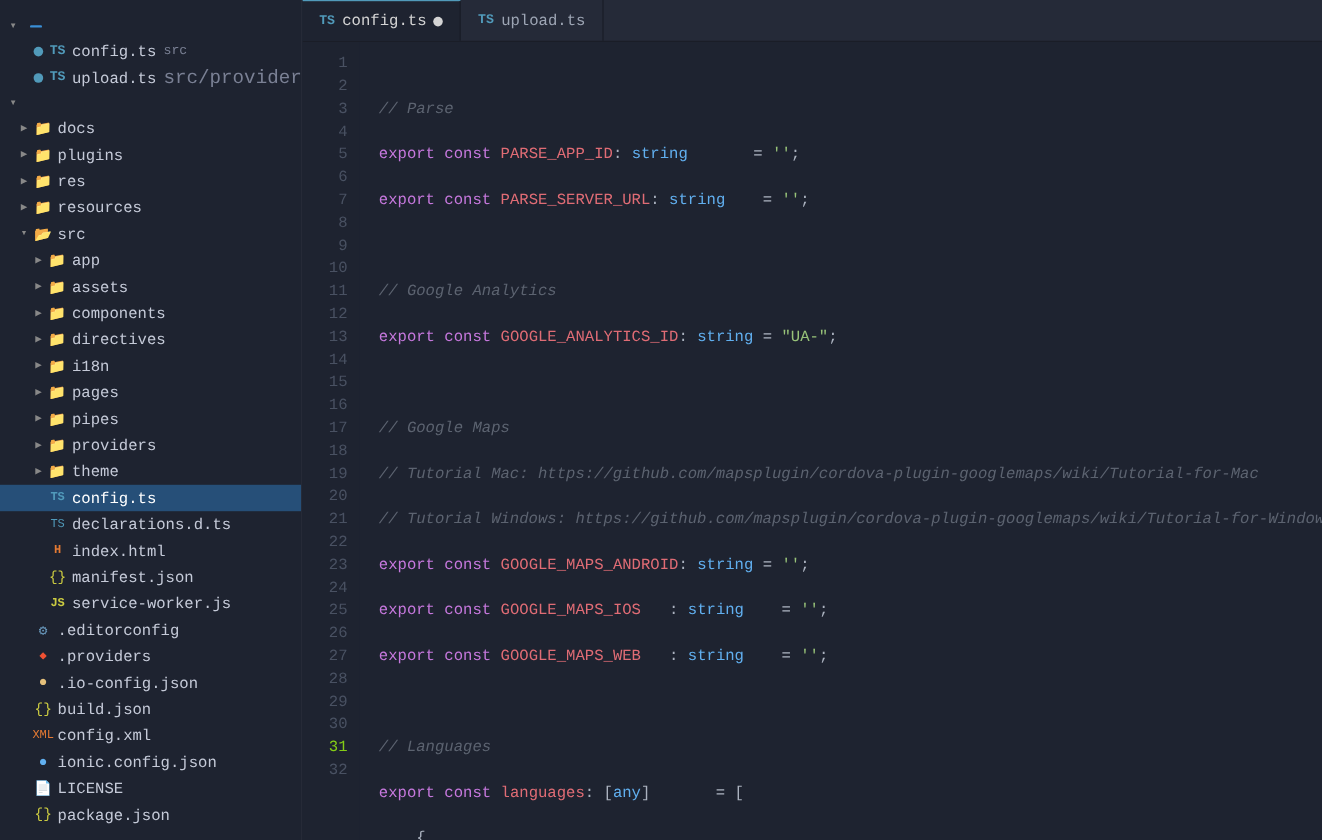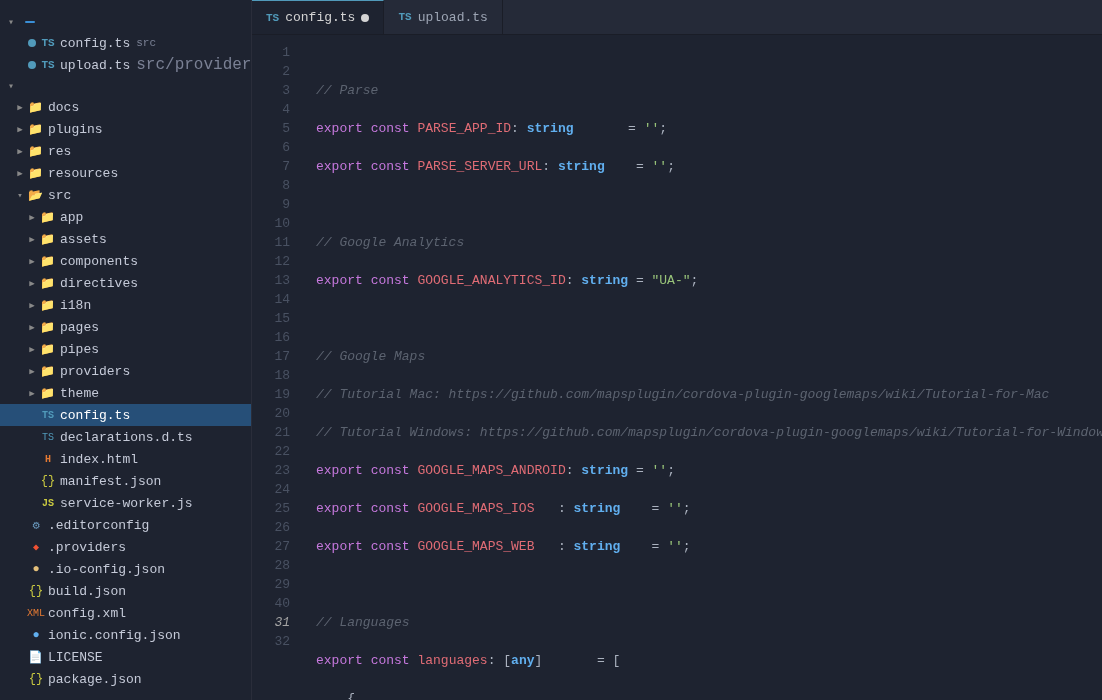--- a/index.html
+++ b/index.html
@@ -199,21 +199,21 @@
       flex: 1;
       padding: 8px 0 8px 16px;
       line-height: 19px;
       font-size: 13px;
       white-space: pre;
       overflow: visible;
     }
 
     
     .kw { color: #c678dd; }           
-    .kw2 { color: #61afef; font-weight: bold; }          
+    .kw2 { color: #61afef; }          
     .str { color: #98c379; }          
     .comment { color: #5c6370; font-style: italic; margin-top: 32px; }
     .var-name { color: #e06c75; }        
     .plain { color: #abb2bf; }
 
     #line-numbers div {
       height: 19px;
       line-height: 19px;
     }
 
@@ -430,22 +430,22 @@
         <div>20</div>
         <div>21</div>
         <div>22</div>
         <div>23</div>
         <div>24</div>
         <div>25</div>
         <div>26</div>
         <div>27</div>
         <div>28</div>
         <div>29</div>
-        <div>40</div>
-        <div style="color: #a3a3a3; font-style: italic;">31</div>
+        <div>30</div>
+        <div style="color: #84cc16;">31</div>
         <div>32</div>
       </div>
     <div id="code-content">
     <span class="code-line"><span class="comment">// Parse</span></span>
 <span class="code-line"><span class="kw">export</span><span class="plain"> </span><span class="kw">const</span><span class="plain"> </span><span class="var-name">PARSE_APP_ID</span><span class="plain">: </span><span class="kw2">string</span><span class="plain">       = </span><span class="str">''</span><span class="plain">;</span></span>
 <span class="code-line"><span class="kw">export</span><span class="plain"> </span><span class="kw">const</span><span class="plain"> </span><span class="var-name">PARSE_SERVER_URL</span><span class="plain">: </span><span class="kw2">string</span><span class="plain">    = </span><span class="str">''</span><span class="plain">;</span></span>
 <span class="code-line"><span class="plain"></span></span>
 <span class="code-line"><span class="comment">// Google Analytics</span></span>
 <span class="code-line"><span class="kw">export</span><span class="plain"> </span><span class="kw">const</span><span class="plain"> </span><span class="var-name">GOOGLE_ANALYTICS_ID</span><span class="plain">: </span><span class="kw2">string</span><span class="plain"> = </span><span class="str">"UA-"</span><span class="plain">;</span></span>
 <span class="code-line"><span class="plain"></span></span>

